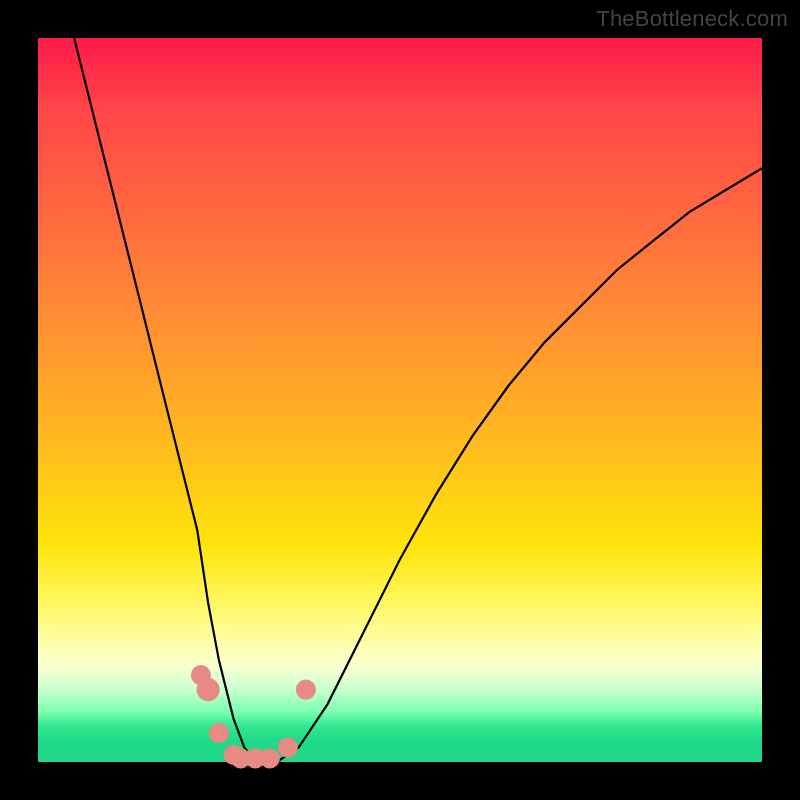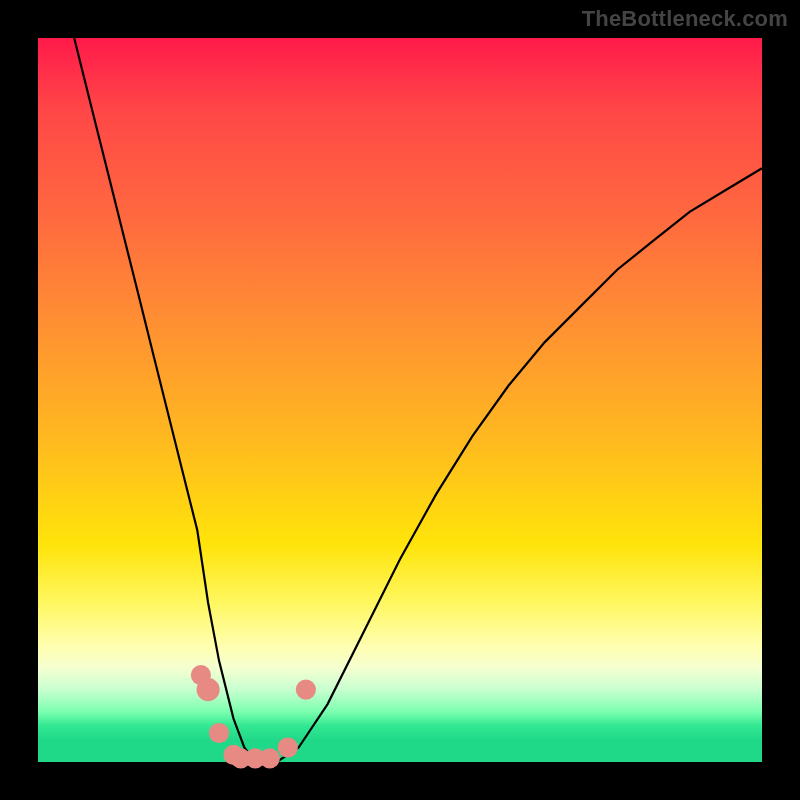--- a/index.html
+++ b/index.html
@@ -42,21 +42,21 @@
       #1fd888 97%,
       #1fd888 100%
     );
   }
   .watermark {
     position: absolute;
     top: 6px;
     right: 12px;
     color: #444;
     font-size: 22px;
-    font-weight: 700;
+    font-weight: 400;
     letter-spacing: 0.2px;
   }
   svg.curve {
     position: absolute;
     left: 0;
     top: 0;
     width: 724px;
     height: 724px;
     overflow: visible;
   }

